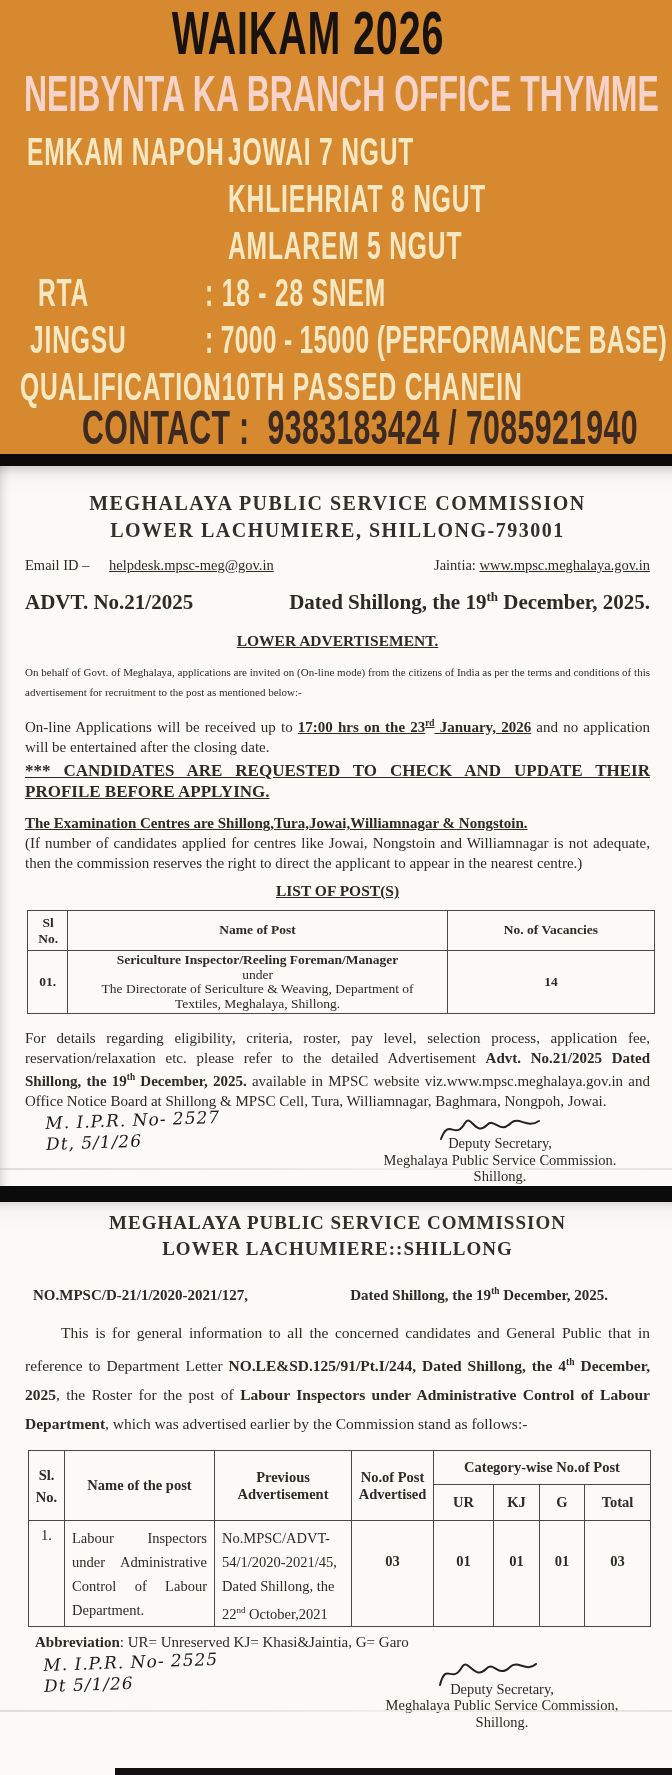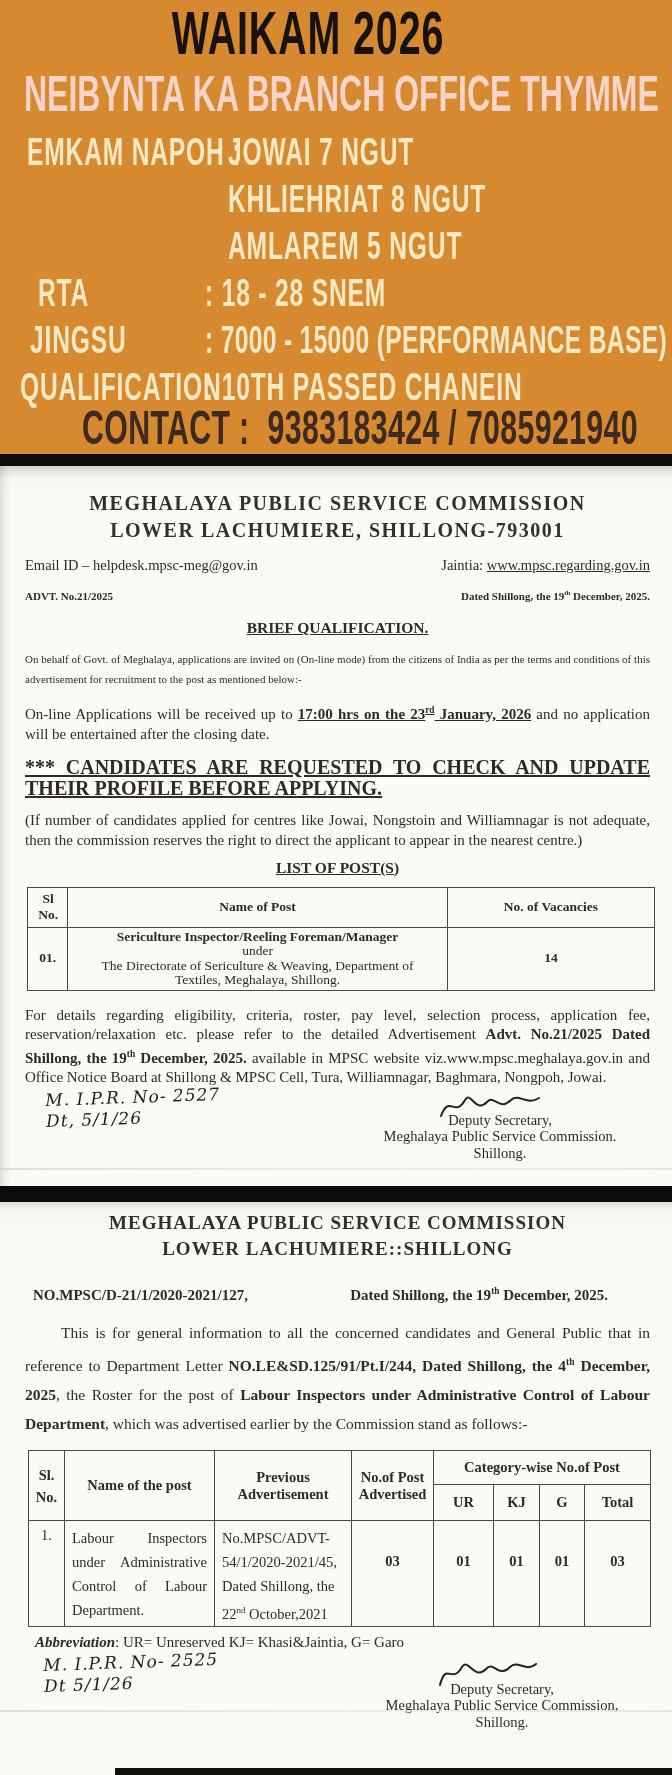--- a/index.html
+++ b/index.html
@@ -86,38 +86,39 @@
   </div>
 
   <div class="black-bar" style="top:454px;height:12px;"></div>
 
   <div class="doc" id="doc1" style="top:466px;height:720px;box-shadow:inset 0 14px 10px -10px rgba(0,0,0,.16), inset 12px 0 12px -12px rgba(0,0,0,.22);">
     <div class="doc-inner">
       <div class="doc-title" style="padding-top:24px;">MEGHALAYA PUBLIC SERVICE COMMISSION</div>
       <div class="doc-title">LOWER LACHUMIERE, SHILLONG-793001</div>
 
       <div class="row-split" style="margin-top:13px;font-size:14.5px;">
-        <span><span>Email ID – </span><span style="">helpdesk.mpsc-meg@gov.in</span></span>
-        <span><span>Jaintia: </span><span style="text-decoration: underline;">www.mpsc.regarding.gov.in</span></span>
-      </div>
-
-      <div class="row-split" style="margin-top:15px;font-size:11px;">
+        <span><span>Email ID – </span><span style="text-decoration: underline; margin-left: 16px;">helpdesk.mpsc-meg@gov.in</span></span>
+        <span><span>Jaintia: </span><span style="text-decoration: underline;">www.mpsc.meghalaya.gov.in</span></span>
+      </div>
+
+      <div class="row-split" style="margin-top:15px;font-size:21px;">
         <span class="b">ADVT. No.21/2025</span>
         <span><span style="font-weight: 700;">Dated Shillong, the 19</span><sup style="font-weight: 700;">th</sup><span style="font-weight: 700;"> December, 2025.</span></span>
       </div>
 
-      <div class="center b u" style="margin-top:17px;font-size:15.5px;">BRIEF QUALIFICATION.</div>
+      <div class="center b u" style="margin-top:17px;font-size:15.5px;">LOWER ADVERTISEMENT.</div>
 
       <div class="just" style="margin-top:12px;font-size:11px;line-height:20px;">On behalf of Govt. of Meghalaya, applications are invited on (On-line mode) from the citizens of India as per the terms and conditions of this advertisement for recruitment to the post as mentioned below:-</div>
 
       <div class="just" style="margin-top:11px;font-size:15px;line-height:20px;"><span>On-line Applications will be received up to </span><span style="font-weight: 700; text-decoration: underline;">17:00 hrs on the  23</span><sup style="font-weight: 700; text-decoration: underline;">rd</sup><span style="font-weight: 700; text-decoration: underline;"> January, 2026</span><span> and no application will be entertained after the closing date.</span></div>
 
-      <div class="just b u" style="margin-top:13px;font-size:20px;line-height:21px;">*** CANDIDATES ARE REQUESTED TO CHECK AND UPDATE THEIR PROFILE BEFORE APPLYING.</div>
+      <div class="just b u" style="margin-top:3px;font-size:17px;line-height:21px;">*** CANDIDATES ARE REQUESTED TO CHECK AND UPDATE THEIR PROFILE BEFORE APPLYING.</div>
 
       <div style="margin-top:11px;font-size:15px;line-height:20px;">
+        <span class="b u">The Examination Centres are Shillong,Tura,Jowai,Williamnagar &amp; Nongstoin.</span>
         <div class="just">(If number of candidates applied for centres like Jowai, Nongstoin and Williamnagar is not adequate, then the commission reserves the right to direct the applicant to appear in the nearest centre.)</div>
       </div>
 
       <div class="center b u" style="margin-top:9px;font-size:15.5px;">LIST OF POST(S)</div>
 
       <table class="t1">
         <tbody>
             <tr style="height:40px;">
           <th class="sl-col sl-head">
                 <div>Sl</div>
@@ -218,21 +219,21 @@
           <td class="body-text" style="text-align:left;"><span>No.MPSC/ADVT-54/1/2020-2021/45, Dated Shillong, the 22</span><sup>nd</sup><span>  October,2021</span></td>
           <td class="num-cell">03</td>
           <td class="num-cell">01</td>
           <td class="num-cell">01</td>
           <td class="num-cell">01</td>
           <td class="num-cell">03</td>
         </tr>
       </tbody>
         </table>
 
-      <div style="margin-top:7px;font-size:15px;padding-left:10px;"><span style="font-weight: 700; font-style: italic;">Abbreviation</span><span>: UR= Unreserved KJ= Khasi&amp;Jaintia, G= Garo</span></div>
+      <div style="margin-top:7px;font-size:15px;padding-left:10px;"><span style="font-weight: 700;">Abbreviation</span><span>: UR= Unreserved KJ= Khasi&amp;Jaintia, G= Garo</span></div>
 
       <div class="row-split" style="margin-top:4px;align-items:flex-start;">
         <div class="handwriting" style="margin-left:18px;">
             <div>M. I.P.R. No- 2525</div>
             <div>Dt  5/1/26</div>
           </div>
         <div class="sig-block" style="width:260px;margin-right:18px;">
           <svg class="sig-svg" width="110" height="34" viewBox="0 0 110 34">
             <path d="M8 30 C14 6, 20 30, 30 12 C36 2, 42 26, 54 14 C62 5, 66 24, 78 12 C86 4, 94 18, 104 9" fill="none" stroke="#222" stroke-width="2" stroke-linecap="round"></path>
           </svg>

